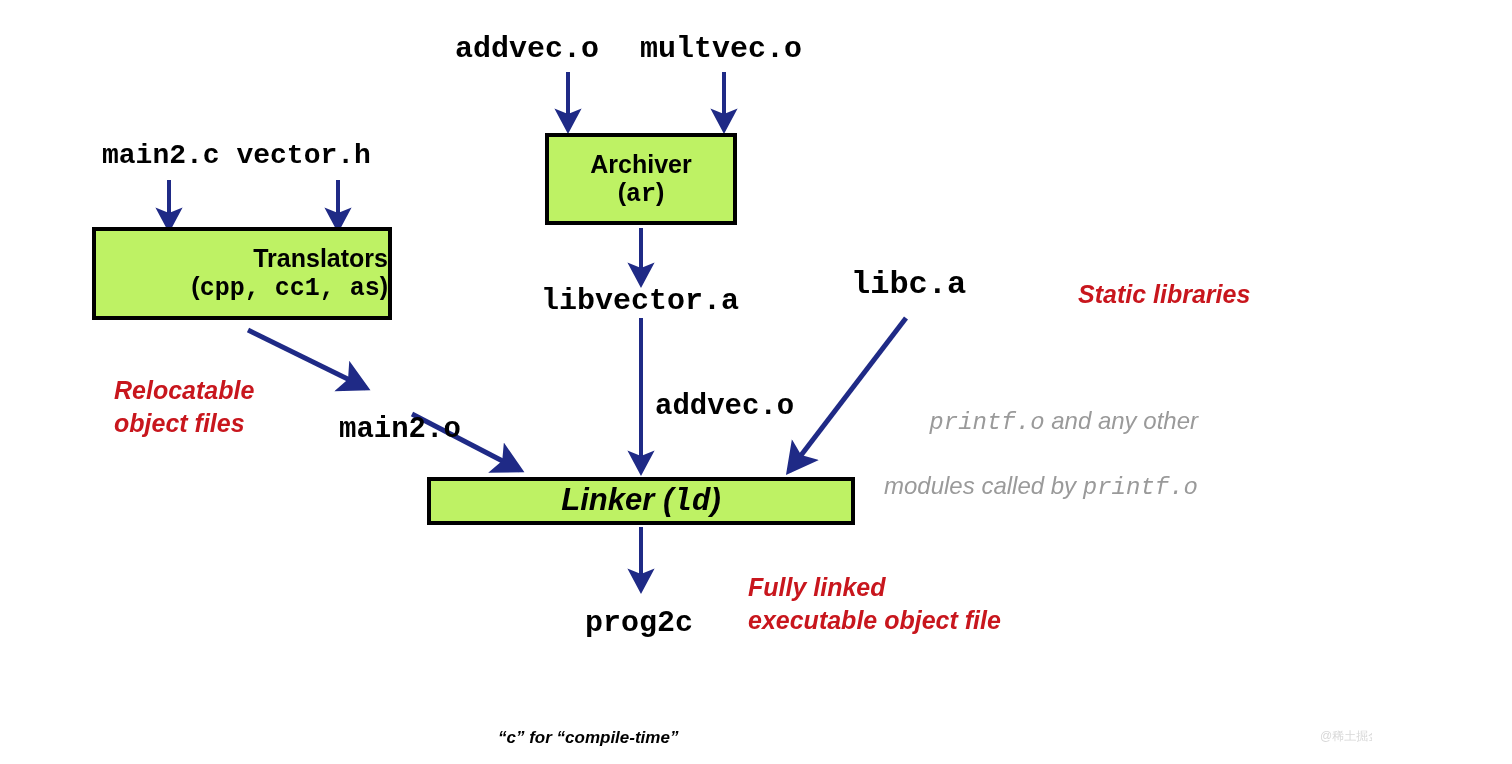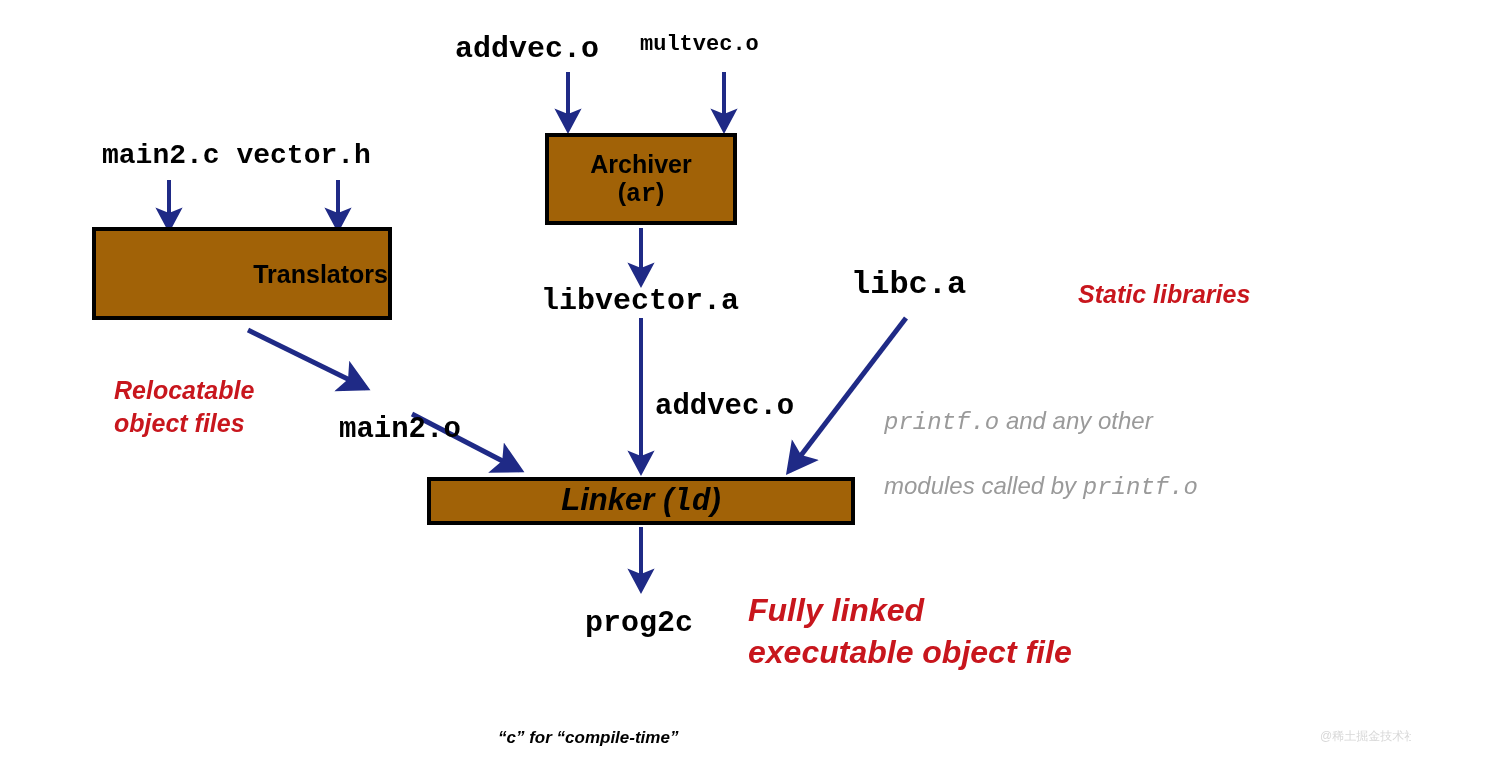--- a/index.html
+++ b/index.html
@@ -7,39 +7,38 @@
     padding: 0;
     background: #ffffff;
   }
   #stage {
     position: relative;
     width: 1372px;
     height: 764px;
     background: #ffffff;
     overflow: hidden;
     font-family: "Liberation Sans", sans-serif;
-    padding-left: 39px;
   }
   .mono {
     font-family: "Liberation Mono", "DejaVu Sans Mono", monospace;
   }
   
   .filelabel {
     position: absolute;
     font-family: "Liberation Mono", "DejaVu Sans Mono", monospace;
     font-weight: bold;
     color: #000000;
     white-space: pre;
     letter-spacing: 0px;
     line-height: 1;
   }
   
   .procbox {
     position: absolute;
-    background: #a16207;
+    background: #bef264;
     border: 4px solid #000000;
     box-sizing: border-box;
     display: flex;
     flex-direction: column;
     align-items: center;
     justify-content: center;
     color: #000000;
     font-weight: bold;
     line-height: 1.12;
     text-align: center;
@@ -62,20 +61,21 @@
     font-family: "Liberation Sans", sans-serif;
     font-style: italic;
     font-weight: bold;
     line-height: 1.3;
     white-space: pre-line;
   }
   .annot-red { color: #c8161d; }
   .annot-gray {
     color: #9a9a9a;
     font-weight: normal;
+    text-align: right;
   }
   .annot-gray .mono {
     font-family: "Liberation Mono", "DejaVu Sans Mono", monospace;
     font-style: italic;
   }
   .caption {
     position: absolute;
     font-family: "Liberation Sans", sans-serif;
     font-style: italic;
     font-weight: bold;
@@ -126,31 +126,32 @@
 
     <line x1="641" y1="318" x2="641" y2="472" stroke="#1f2a86" stroke-width="4" marker-end="url(#ah)"></line>
 
     <line x1="906" y1="318" x2="789" y2="471" stroke="#1f2a86" stroke-width="5" marker-end="url(#ah)"></line>
 
     <line x1="641" y1="527" x2="641" y2="590" stroke="#1f2a86" stroke-width="4" marker-end="url(#ah)"></line>
   </svg>
 
   <div class="filelabel" style="left:455px; top:34px; font-size:30px;">addvec.o</div>
 
-  <div class="filelabel" style="left:640px; top:34px; font-size:22px;">multvec.o</div>
+  <div class="filelabel" style="left:640px; top:34px; font-size:30px;">multvec.o</div>
 
   <div class="filelabel" style="left:102px; top:142px; font-size:28px;">main2.c vector.h</div>
 
   <div class="procbox" style="left:545px; top:133px; width:192px; height:92px; font-size:25px;">
     <div class="line1">Archiver</div>
     <div class="line2"><span>(</span><span class="mono">ar</span><span>)</span></div>
   </div>
 
   <div class="procbox" style="left:92px; top:227px; width:300px; height:93px; font-size:25px;align-items:flex-end;">
     <div class="line1">Translators</div>
+    <div class="line2"><span>(</span><span class="mono">cpp, cc1, as</span><span>)</span></div>
   </div>
 
   <div class="filelabel" style="left:541px; top:286px; font-size:30px;">libvector.a</div>
 
   <div class="filelabel" style="left:851px; top:269px; font-size:32px;">libc.a</div>
 
   <div class="filelabel" style="left:339px; top:415px; font-size:29px;">main2.o</div>
 
   <div class="filelabel" style="left:655px; top:392px; font-size:29px;">addvec.o</div>
 
@@ -163,20 +164,20 @@
     <div><span class="mono">printf.o</span><span> and any other</span></div>
     <div><span>modules called by </span><span class="mono">printf.o</span></div>
   </div>
 
   <div class="procbox" style="left:427px; top:477px; width:428px; height:48px; font-size:31px;font-style:italic;">
     <div class="line1"><span>Linker (</span><span class="mono">ld</span><span>)</span></div>
   </div>
 
   <div class="filelabel" style="left:585px; top:608px; font-size:30px;">prog2c</div>
 
-  <div class="annot annot-red" style="left:748px; top:590px; font-size:32px;">Fully linked
+  <div class="annot annot-red" style="left:748px; top:571px; font-size:25px;">Fully linked
 executable object file</div>
 
   <div class="caption" style="left:498px; top:728px; font-size:17px;">“c” for “compile-time”</div>
 
   <div class="watermark" style="left:1320px; top:728px;">@稀土掘金技术社区</div>
 
 </div>
 
 </body></html>

